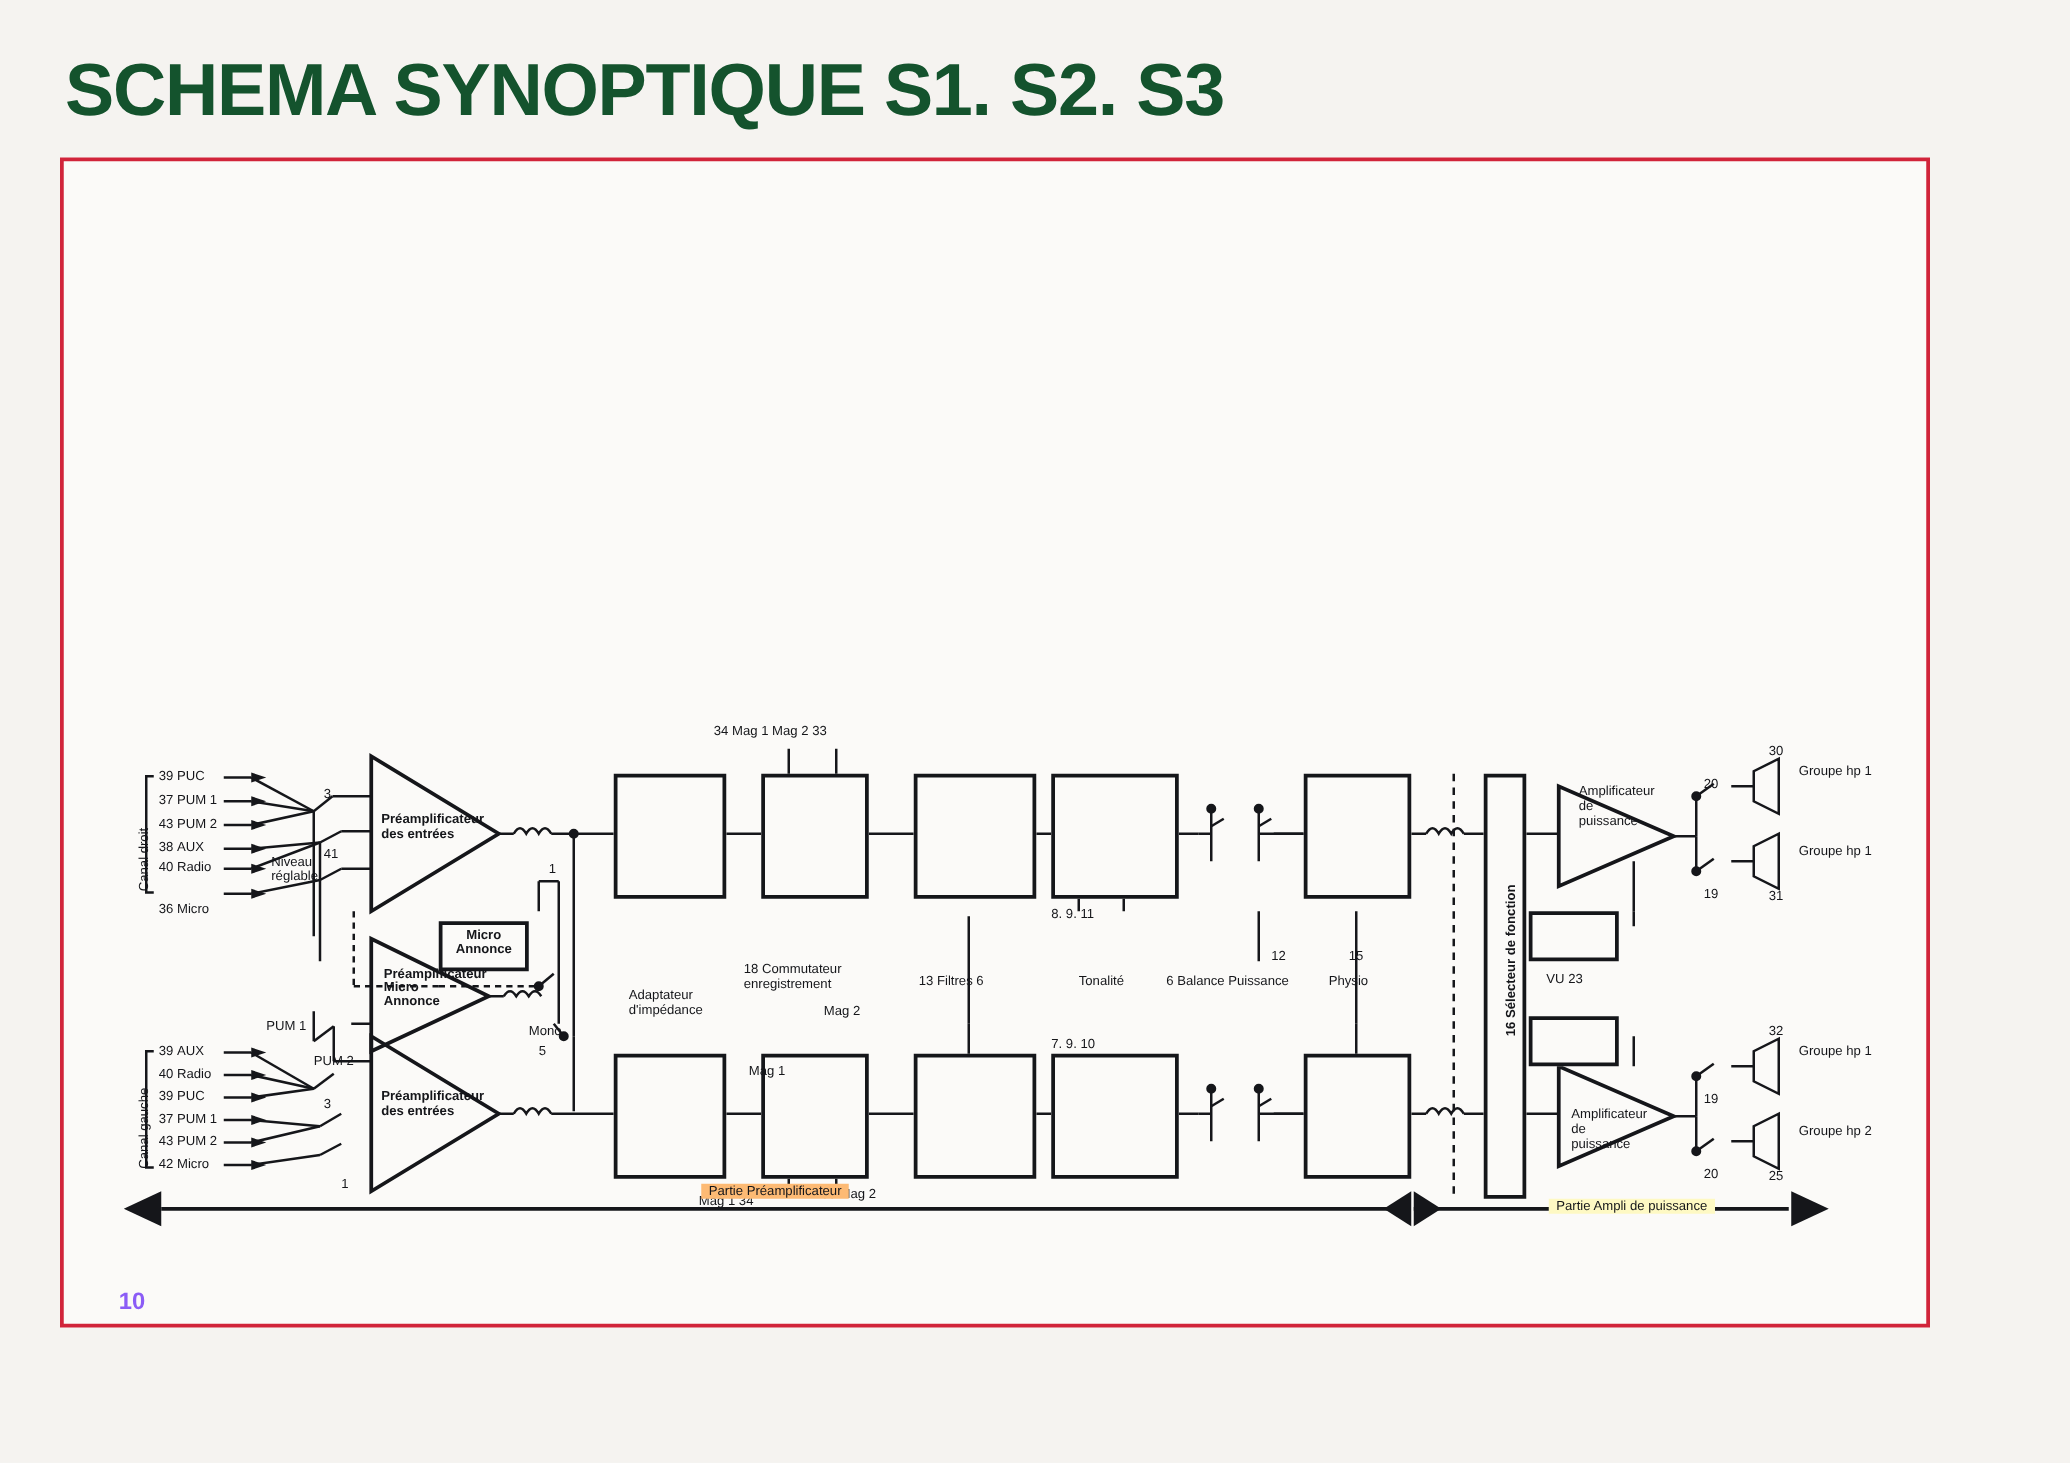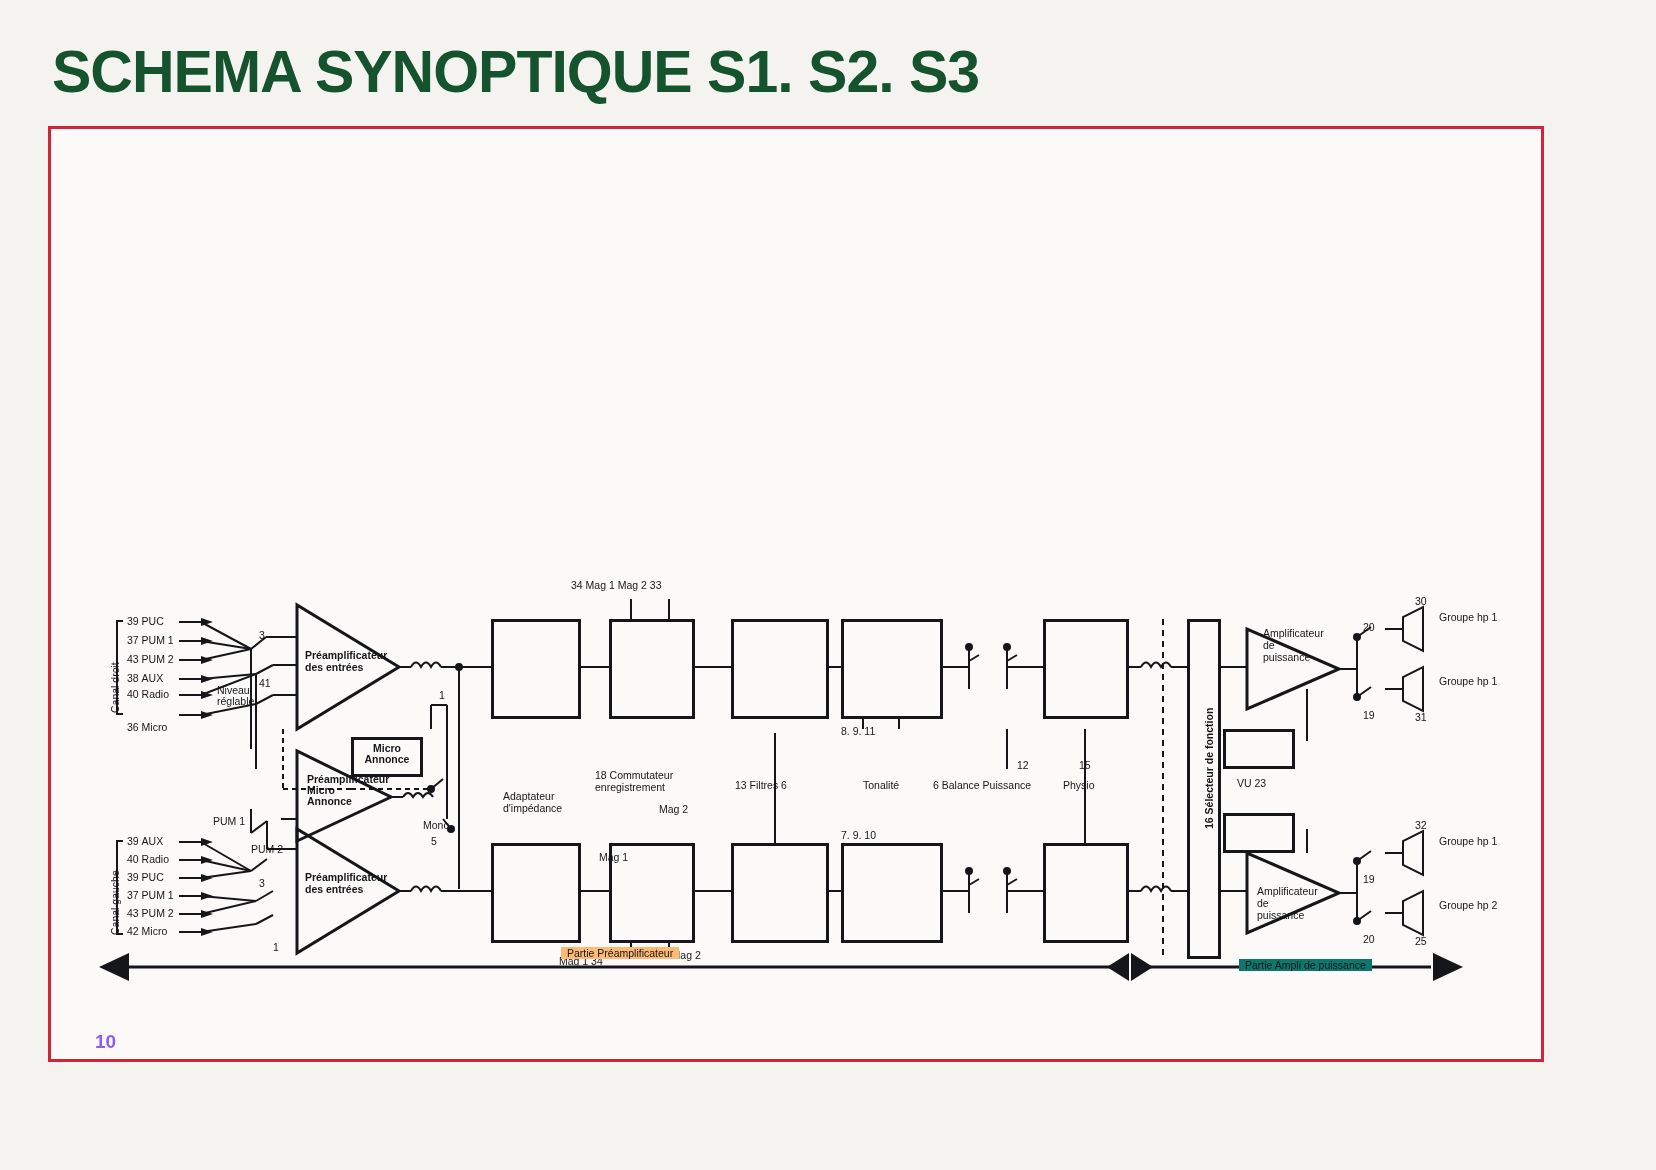--- a/index.html
+++ b/index.html
@@ -386,17 +386,17 @@
       <div class="lbl" style="left:1388px;top:546px;">Groupe hp 1</div>
 
       <div class="lbl" style="left:1364px;top:690px;">32</div>
       <div class="lbl" style="left:1364px;top:806px;">25</div>
       <div class="lbl" style="left:1312px;top:744px;">19</div>
       <div class="lbl" style="left:1312px;top:804px;">20</div>
       <div class="lbl" style="left:1388px;top:706px;">Groupe hp 1</div>
       <div class="lbl" style="left:1388px;top:770px;">Groupe hp 2</div>
 
       <div class="lbl" style="left:510px;top:818px;background:#fdba74;padding:0 6px;">Partie Préamplificateur</div>
-      <div class="lbl" style="left:1188px;top:830px;background:#0f766e;padding:0 6px;">Partie Ampli de puissance</div>
+      <div class="lbl" style="left:1188px;top:830px;background:#fef9c3;padding:0 6px;">Partie Ampli de puissance</div>
 
     </div>
   </div>
 </div>
 
 </body></html>

